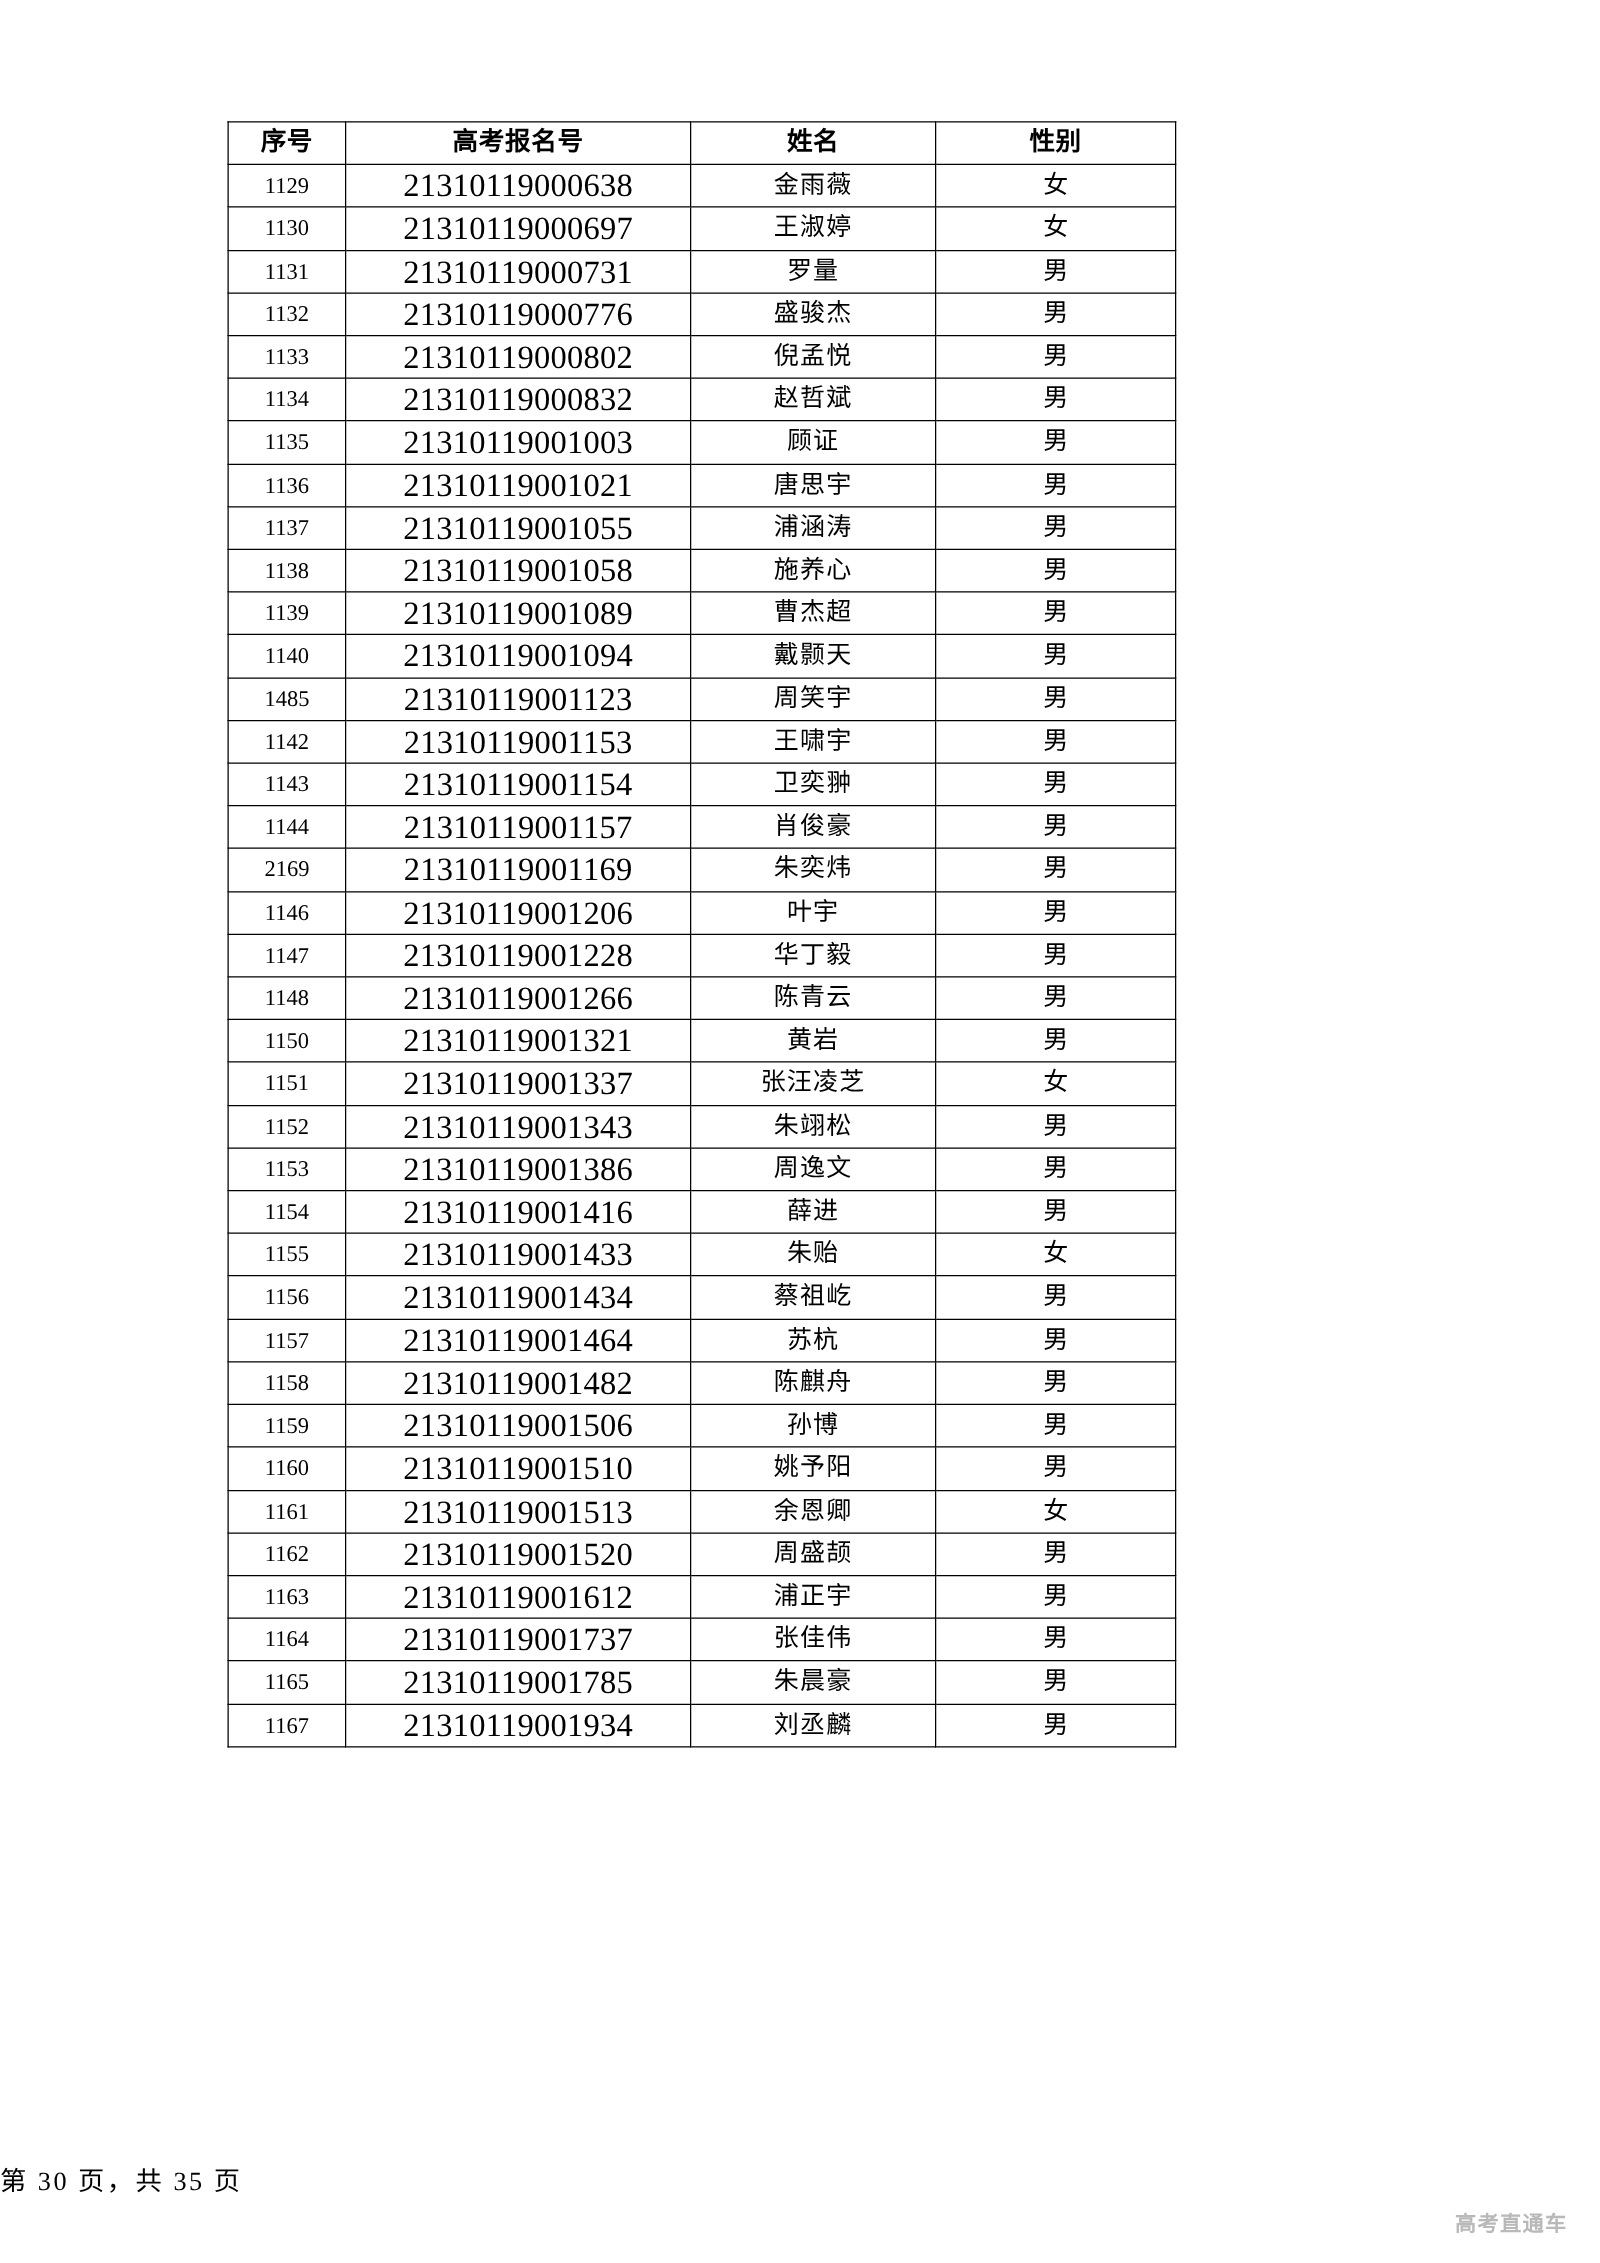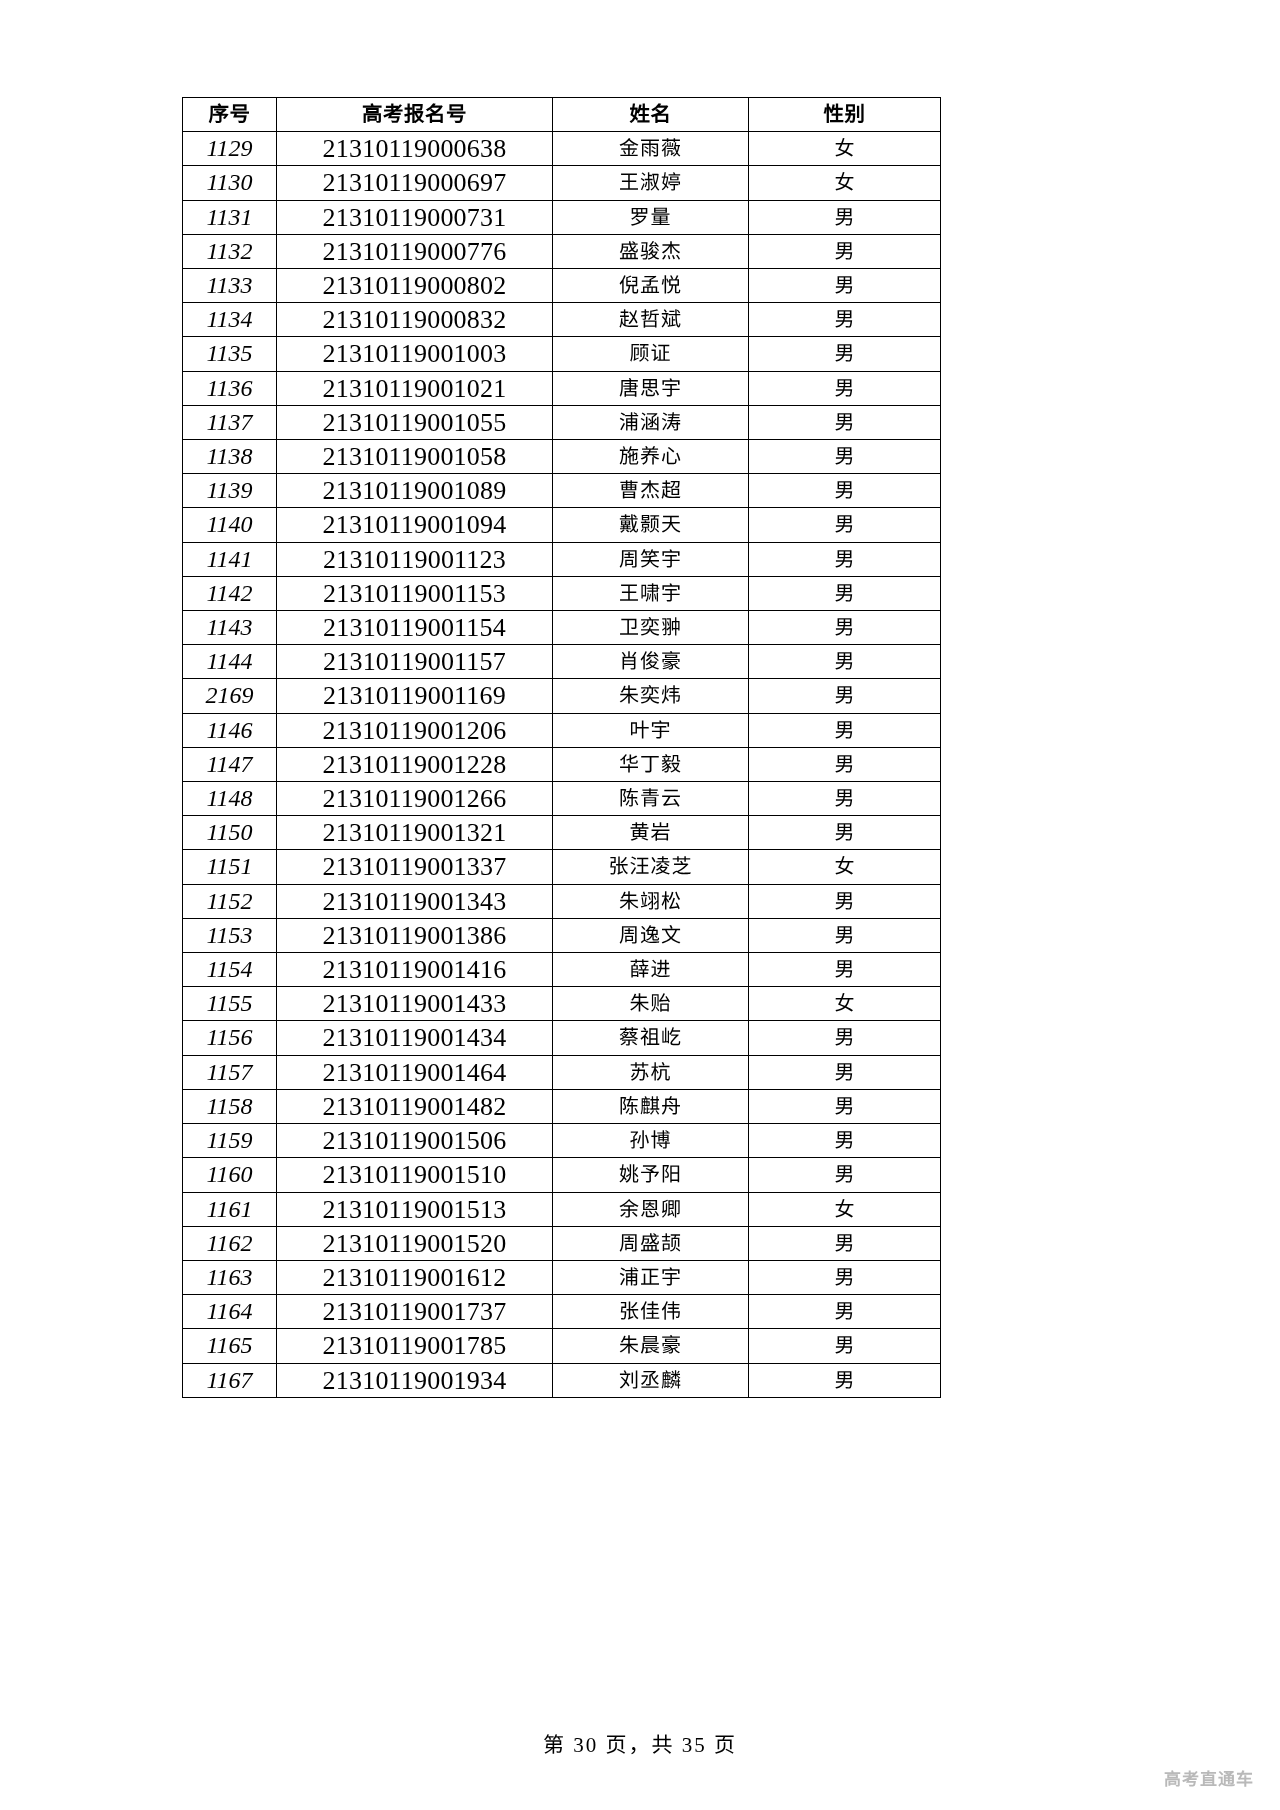--- a/index.html
+++ b/index.html
@@ -58,42 +58,40 @@
     background: #ffffff;
   }
 
   table.roster thead th {
     font-weight: bold;
     font-size: 20.5px;
     letter-spacing: 0.5px;
   }
 
   table.roster td.col-index {
-    font-size: 24px;
-    font-style: italic;
+    font-size: 18px;
   }
   table.roster td.col-regno {
     font-size: 26px;
     letter-spacing: 0.2px;
     margin-left: 40px;
   }
   table.roster td.col-name {
     font-size: 20px;
     letter-spacing: 1px;
   }
   table.roster td.col-sex {
     font-size: 20px;
   }
 
   .footer {
     position: absolute;
     left: 0;
     top: 1728px;
     width: 1280px;
-    text-align: center;
     font-size: 21px;
     letter-spacing: 2px;
   }
   .footer .seg { display: inline; }
 
   .watermark {
     position: absolute;
     right: 26px;
     bottom: 20px;
     font-family: "Liberation Sans", "DejaVu Sans", sans-serif;
@@ -192,21 +190,21 @@
             <td class="col-name">曹杰超</td>
             <td class="col-sex">男</td>
           </tr>
           <tr>
             <td class="col-index">1140</td>
             <td class="col-regno">21310119001094</td>
             <td class="col-name">戴颢天</td>
             <td class="col-sex">男</td>
           </tr>
           <tr>
-            <td class="col-index">1141</td>
+            <td class="col-index">1485</td>
             <td class="col-regno">21310119001123</td>
             <td class="col-name">周笑宇</td>
             <td class="col-sex">男</td>
           </tr>
           <tr>
             <td class="col-index">1142</td>
             <td class="col-regno">21310119001153</td>
             <td class="col-name">王啸宇</td>
             <td class="col-sex">男</td>
           </tr>

